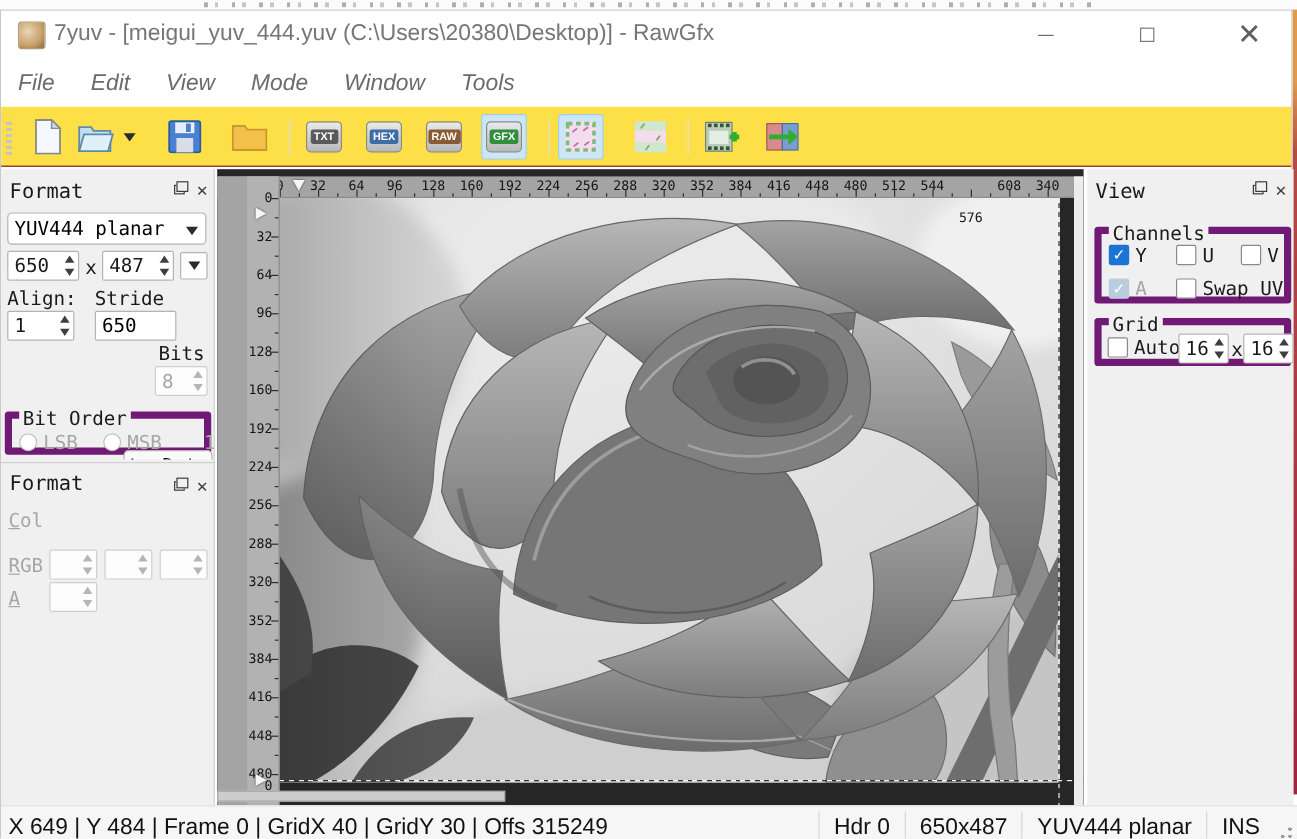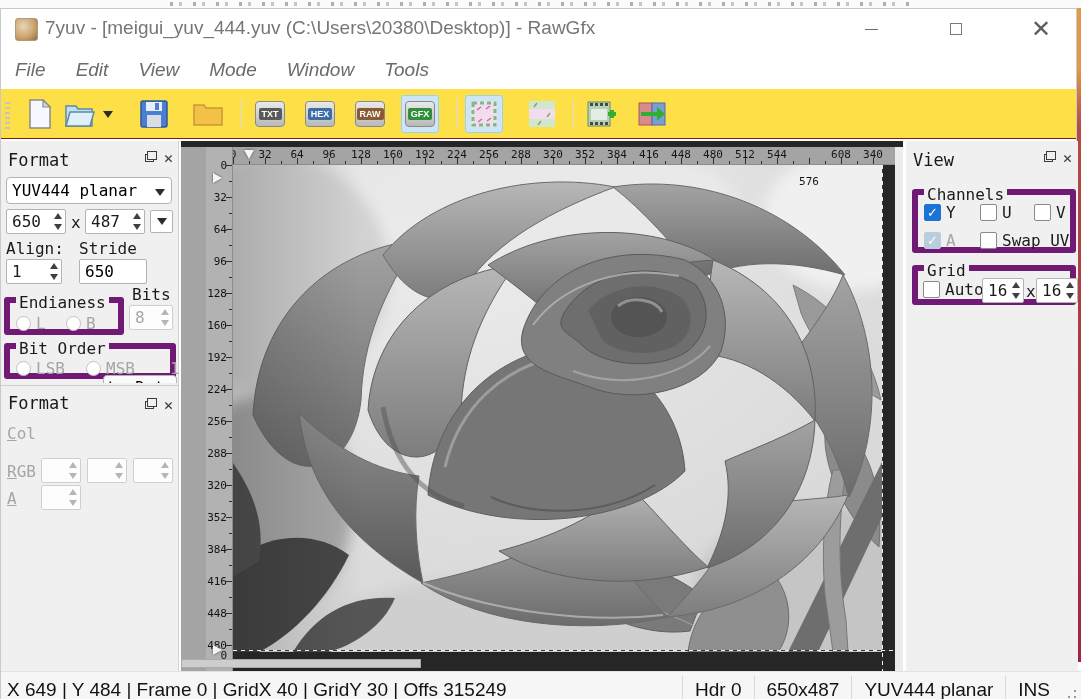--- a/index.html
+++ b/index.html
@@ -286,31 +286,20 @@
         <div class="lbl mono" style="position:absolute;left:78px;top:92px">Stride</div>
         <div class="spin mono" style="position:absolute;left:5px;top:112px;width:56px">
           <span>1</span>
           <span class="arrows">
               <span class="tri-up"></span>
               <span class="tri-dn"></span>
             </span>
         </div>
         <div class="field mono" style="position:absolute;left:78px;top:112px;width:68px">
           <span>650</span>
-        </div>
-        <div class="grp" style="left:3px;top:150px;width:120px;height:38px">
-          <span class="legend mono">Endianess</span>
-          <span class="chk-row" style="left:6px;top:11px">
-              <span class="rb"></span>
-              <span class="lbl mono disabled">L</span>
-            </span>
-          <span class="chk-row" style="left:56px;top:11px">
-              <span class="rb"></span>
-              <span class="lbl mono disabled">B</span>
-            </span>
         </div>
         <div class="lbl mono" style="position:absolute;left:131px;top:138px">Bits</div>
         <div class="spin mono disabled" style="position:absolute;left:128px;top:158px;width:44px">
           <span>8</span>
           <span class="arrows">
               <span class="tri-up"></span>
               <span class="tri-dn"></span>
             </span>
         </div>
         <div class="grp" style="left:3px;top:196px;width:172px;height:36px">

